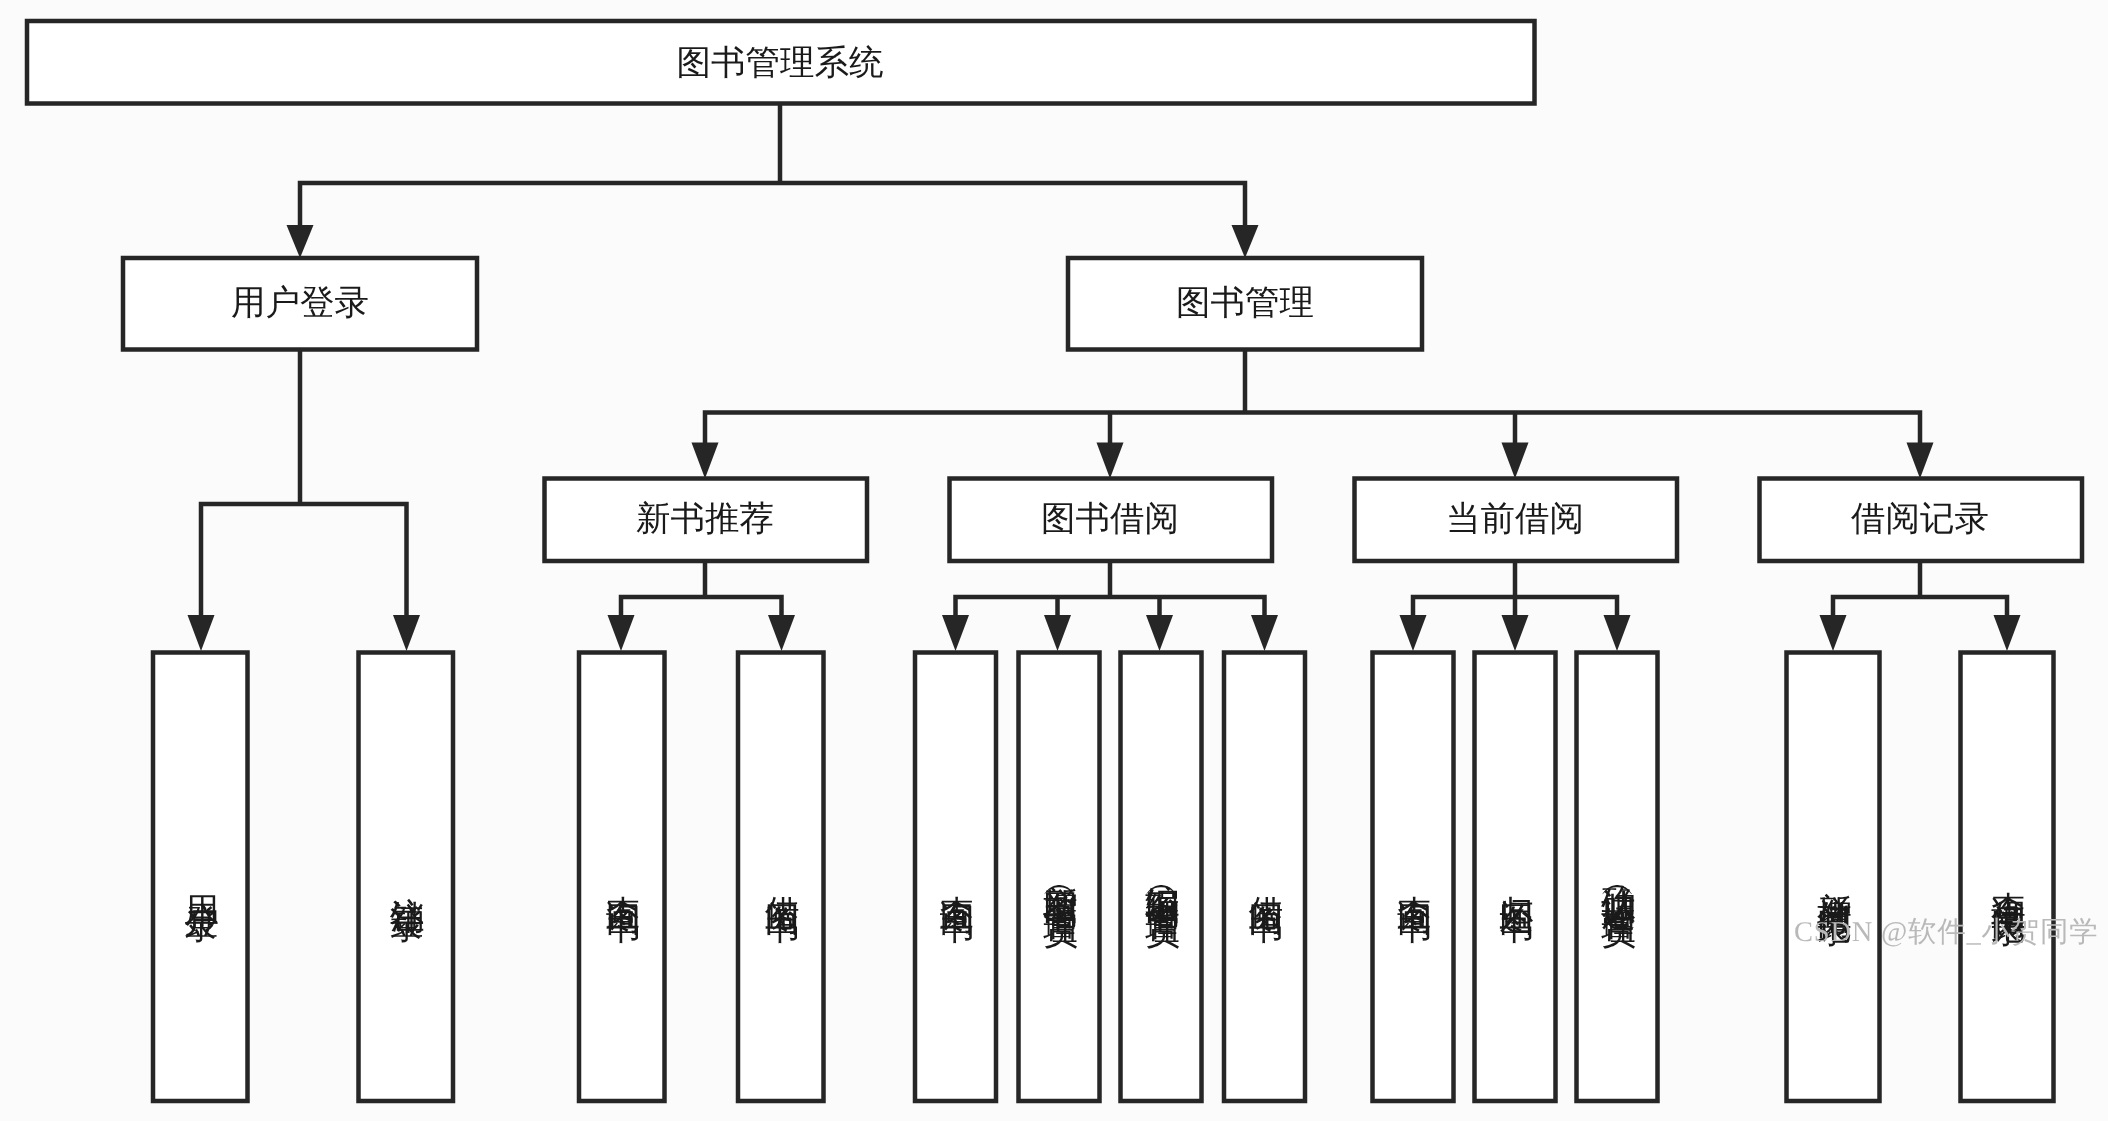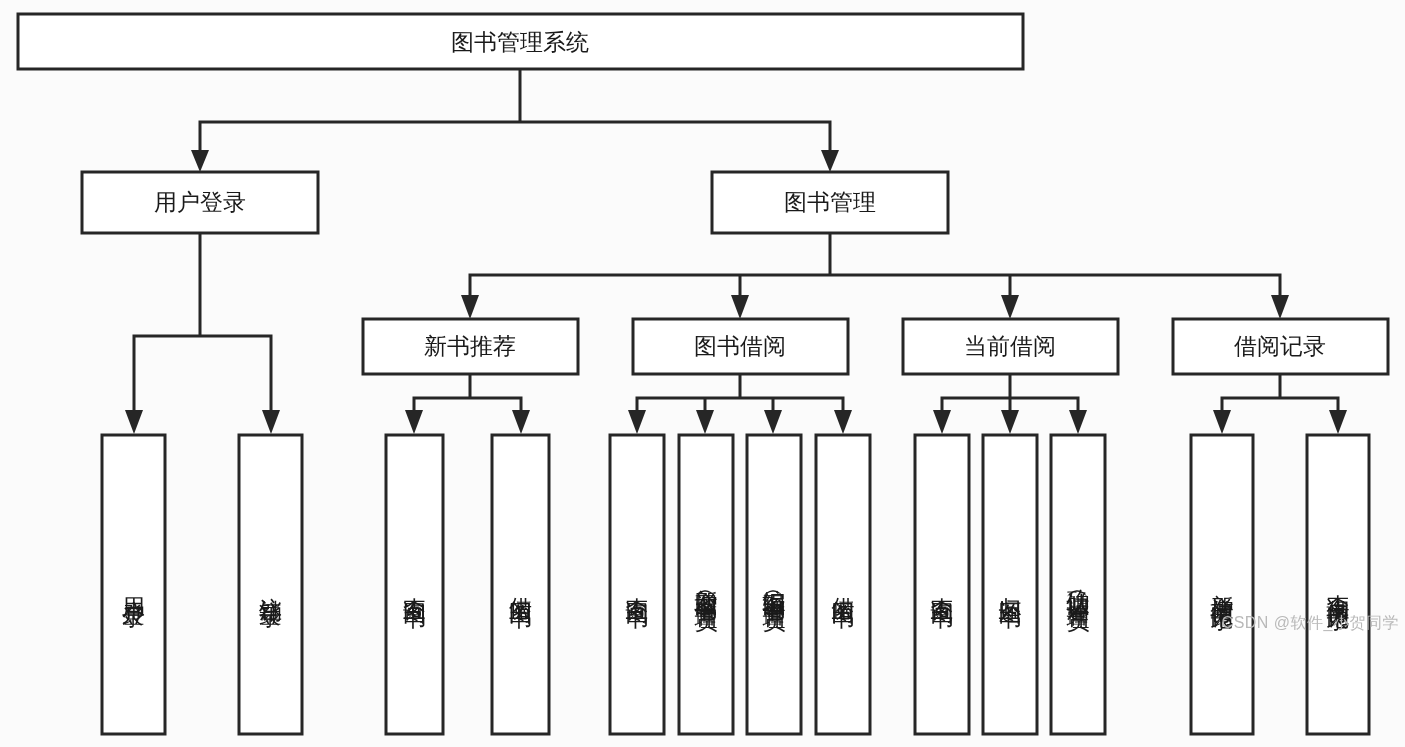--- a/index.html
+++ b/index.html
@@ -61,22 +61,22 @@
     align-items: center;
     justify-content: center;
     text-align: center;
     white-space: nowrap;
     pointer-events: none;
   }
   .watermark {
     position: absolute;
     right: 6px;
     bottom: 4px;
-    font-family: Liberation Sans, sans-serif;
-    font-size: 16px;
+    font-family: Liberation Serif, serif;
+    font-size: 19px;
     color: #b9b9b9;
     white-space: nowrap;
     letter-spacing: 0.5px;
   }
 </style>
 </head>
 <body>
 
 <div id="diagram-root">
 

